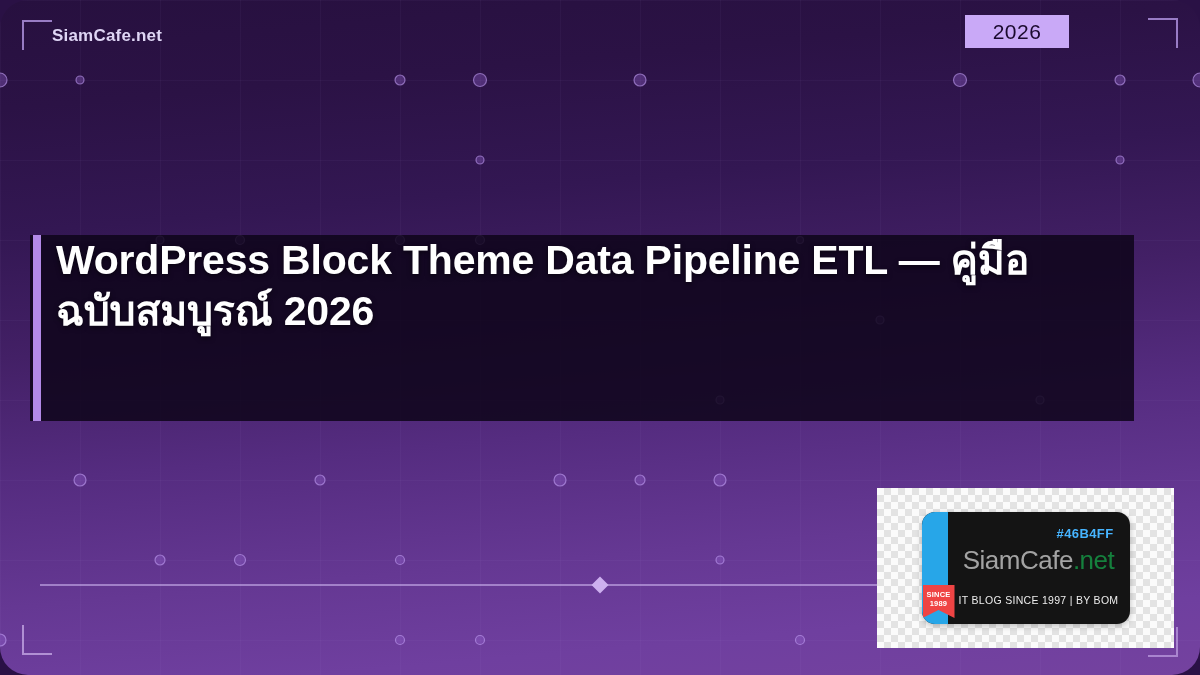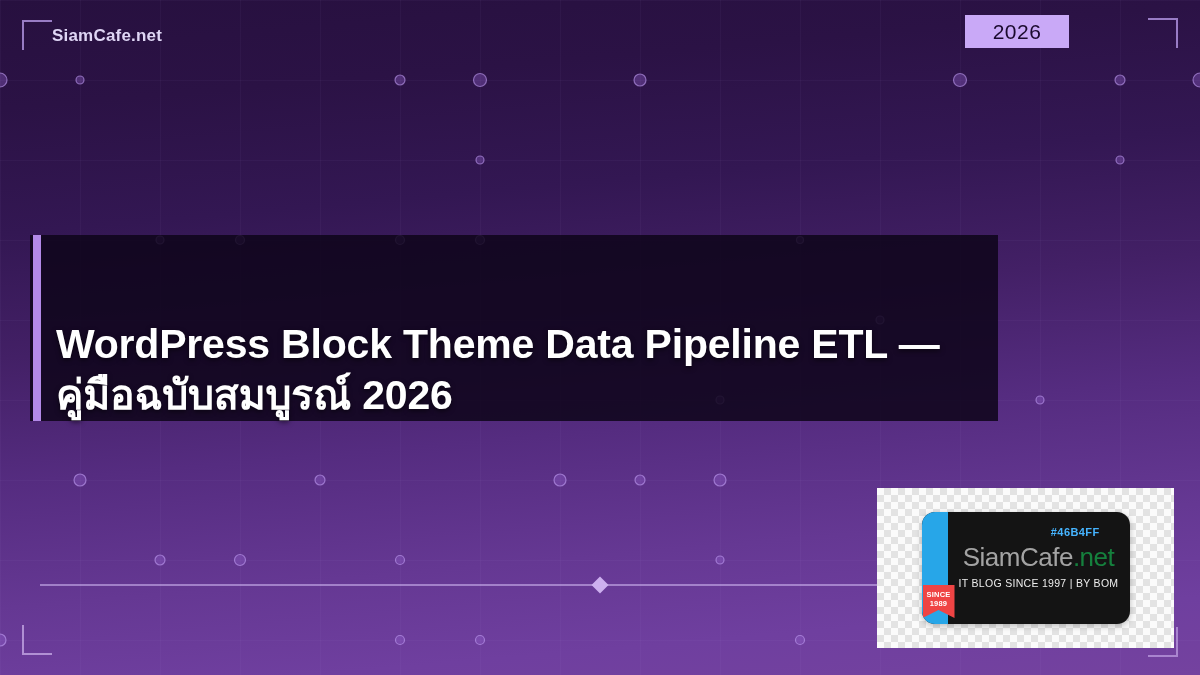--- a/index.html
+++ b/index.html
@@ -18,20 +18,21 @@
     overflow:hidden;
     background:linear-gradient(175deg,
         #27103f 0%,
         #2b1245 14%,
         #331753 30%,
         #432066 46%,
         #552c80 62%,
         #653893 78%,
         #6f3f9f 90%,
         #74429f 100%);
+    border-radius:28px;
   }
 
   
   .grid-layer { position:absolute; inset:0; pointer-events:none; }
   .grid-layer svg { display:block; }
 
   
   .bracket { position:absolute; width:30px; height:30px; }
   .bracket.tl { top:20px;  left:22px;
     border-top:2px solid rgba(190,160,240,.75);
@@ -58,23 +59,23 @@
     background:#c9a9f7;
     color:#1b0a2e;
     font-size:21px; font-weight:normal;
     display:flex; align-items:center; justify-content:center;
     letter-spacing:.5px;
   }
 
   
   .title-band {
     position:absolute; left:30px; top:235px;
-    width:968px; height:186px;
+    width:1104px; height:186px;
     background:rgba(14,5,26,.86);
-    display:flex; align-items:flex-end;
+    display:flex; align-items:flex-start;
   }
   .title-accent {
     position:absolute; left:3px; top:0;
     width:8px; height:100%;
     background:#b389e8;
   }
   .title-text {
     padding-left:26px;
     color:#ffffff;
     font-size:41px;
@@ -142,36 +143,36 @@
     letter-spacing:.2px;
   }
   .logo-body {
     position:absolute; left:26px; top:0; right:0; bottom:0;
     padding:8px 14px 0 14px;
     display:flex; flex-direction:column; align-items:center;
   }
   .logo-hex {
     align-self:flex-end;
     color:#46b4ff;
-    font-size:11px;
+    font-size:13px;
     font-weight:bold;
     letter-spacing:.4px;
-    margin-top:6px; margin-right:16px;
+    margin-top:6px; margin-right:2px;
   }
   .logo-wordmark {
     margin-top:4px;
     font-size:26px;
     font-weight:normal;
     letter-spacing:-.5px;
     white-space:nowrap;
   }
   .logo-wordmark .blue { color:#a3a3a3; }
   .logo-wordmark .white { color:#15803d; }
   .logo-tagline {
-    margin-top:4px;
+    margin-top:18px;
     color:#ececec;
     font-size:10.5px;
     letter-spacing:.3px;
     white-space:nowrap;
   }
 </style>
 </head>
 <body>
 
 <div class="canvas">

